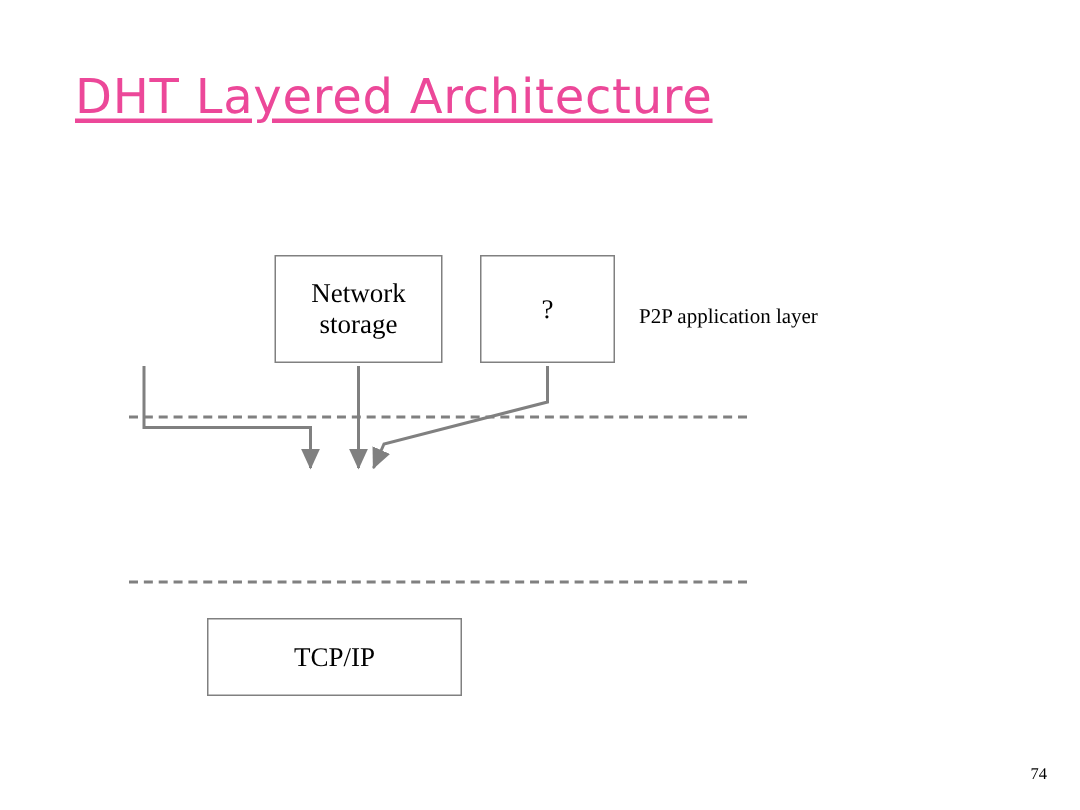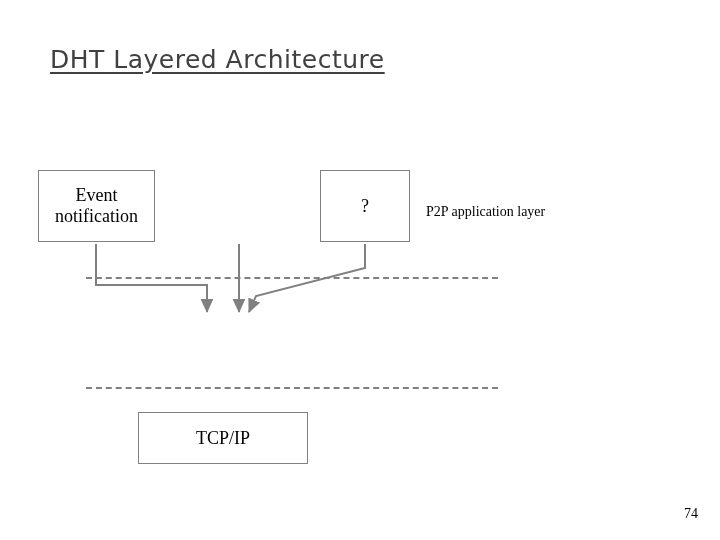--- a/index.html
+++ b/index.html
@@ -21,23 +21,23 @@
     width: 720px;
     height: 540px;
   }
 
   
   .title {
     position: absolute;
     left: 50px;
     top: 45px;
     font-family: "DejaVu Sans", sans-serif;
-    font-size: 25px;
+    font-size: 32px;
     letter-spacing: 0.5px;
-    color: #404040;
+    color: #ec4899;
     text-decoration: underline;
     text-underline-offset: 4px;
     white-space: nowrap;
   }
 
   
   .box {
     position: absolute;
     border: 1px solid #808080;
     background: #ffffff;
@@ -88,21 +88,21 @@
     height: 540px;
     pointer-events: none;
   }
 
   
   .page-number {
     position: absolute;
     right: 22px;
     bottom: 18px;
     font-family: "Liberation Serif", serif;
-    font-size: 14px;
+    font-size: 11px;
     color: #000000;
   }
 </style>
 </head>
 <body>
 
 <div id="slide">
 
   <div class="title">DHT Layered Architecture</div>
 
@@ -113,25 +113,25 @@
     <defs>
       <marker id="ah" markerWidth="9" markerHeight="9" refX="6.5" refY="3.2" orient="auto" markerUnits="strokeWidth">
         <path d="M0,0 L7,3.2 L0,6.4 z" fill="#808080"></path>
       </marker>
     </defs>
     <path d="M 96,244 L 96,285 L 207,285 L 207,312" fill="none" stroke="#808080" stroke-width="2" marker-end="url(#ah)"></path>
     <path d="M 239,244 L 239,312" fill="none" stroke="#808080" stroke-width="2" marker-end="url(#ah)"></path>
     <path d="M 365,244 L 365,268 L 256,296 L 249,312" fill="none" stroke="#808080" stroke-width="2" marker-end="url(#ah)"></path>
   </svg>
 
-  <div class="box box-event">
-    <span style="white-space:pre-line;">Event
-notification</span>
+
+  <div class="box box-netstorage">
+    <span style="white-space:pre-line;">Network
+storage</span>
   </div>
-
 
   <div class="box box-question">
     <span style="white-space:pre-line;">?</span>
   </div>
 
 
   <div class="box box-tcpip">
     <span style="white-space:pre-line;text-align:right;">TCP/IP</span>
   </div>
 

